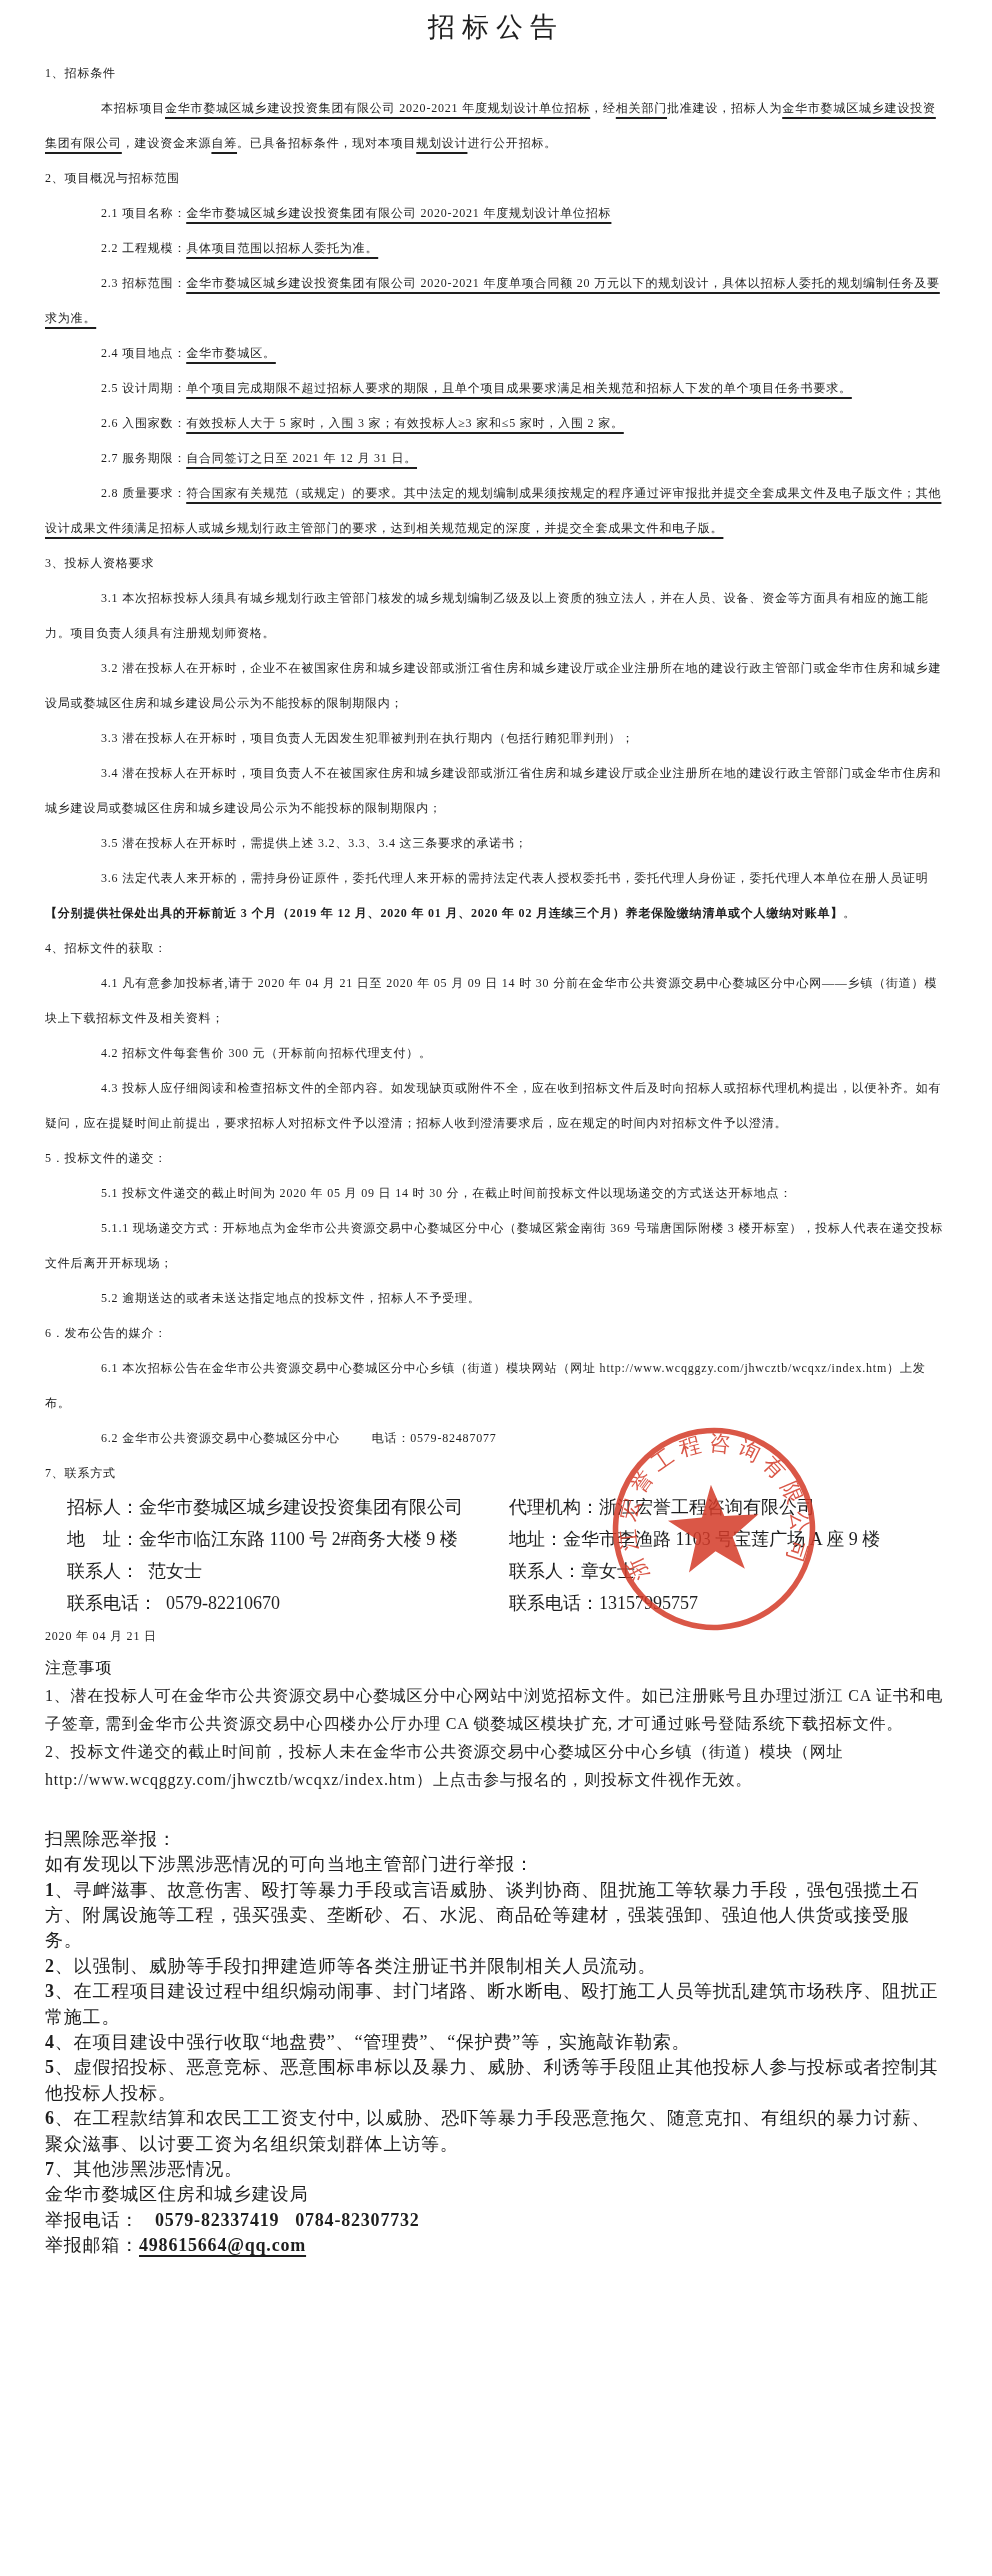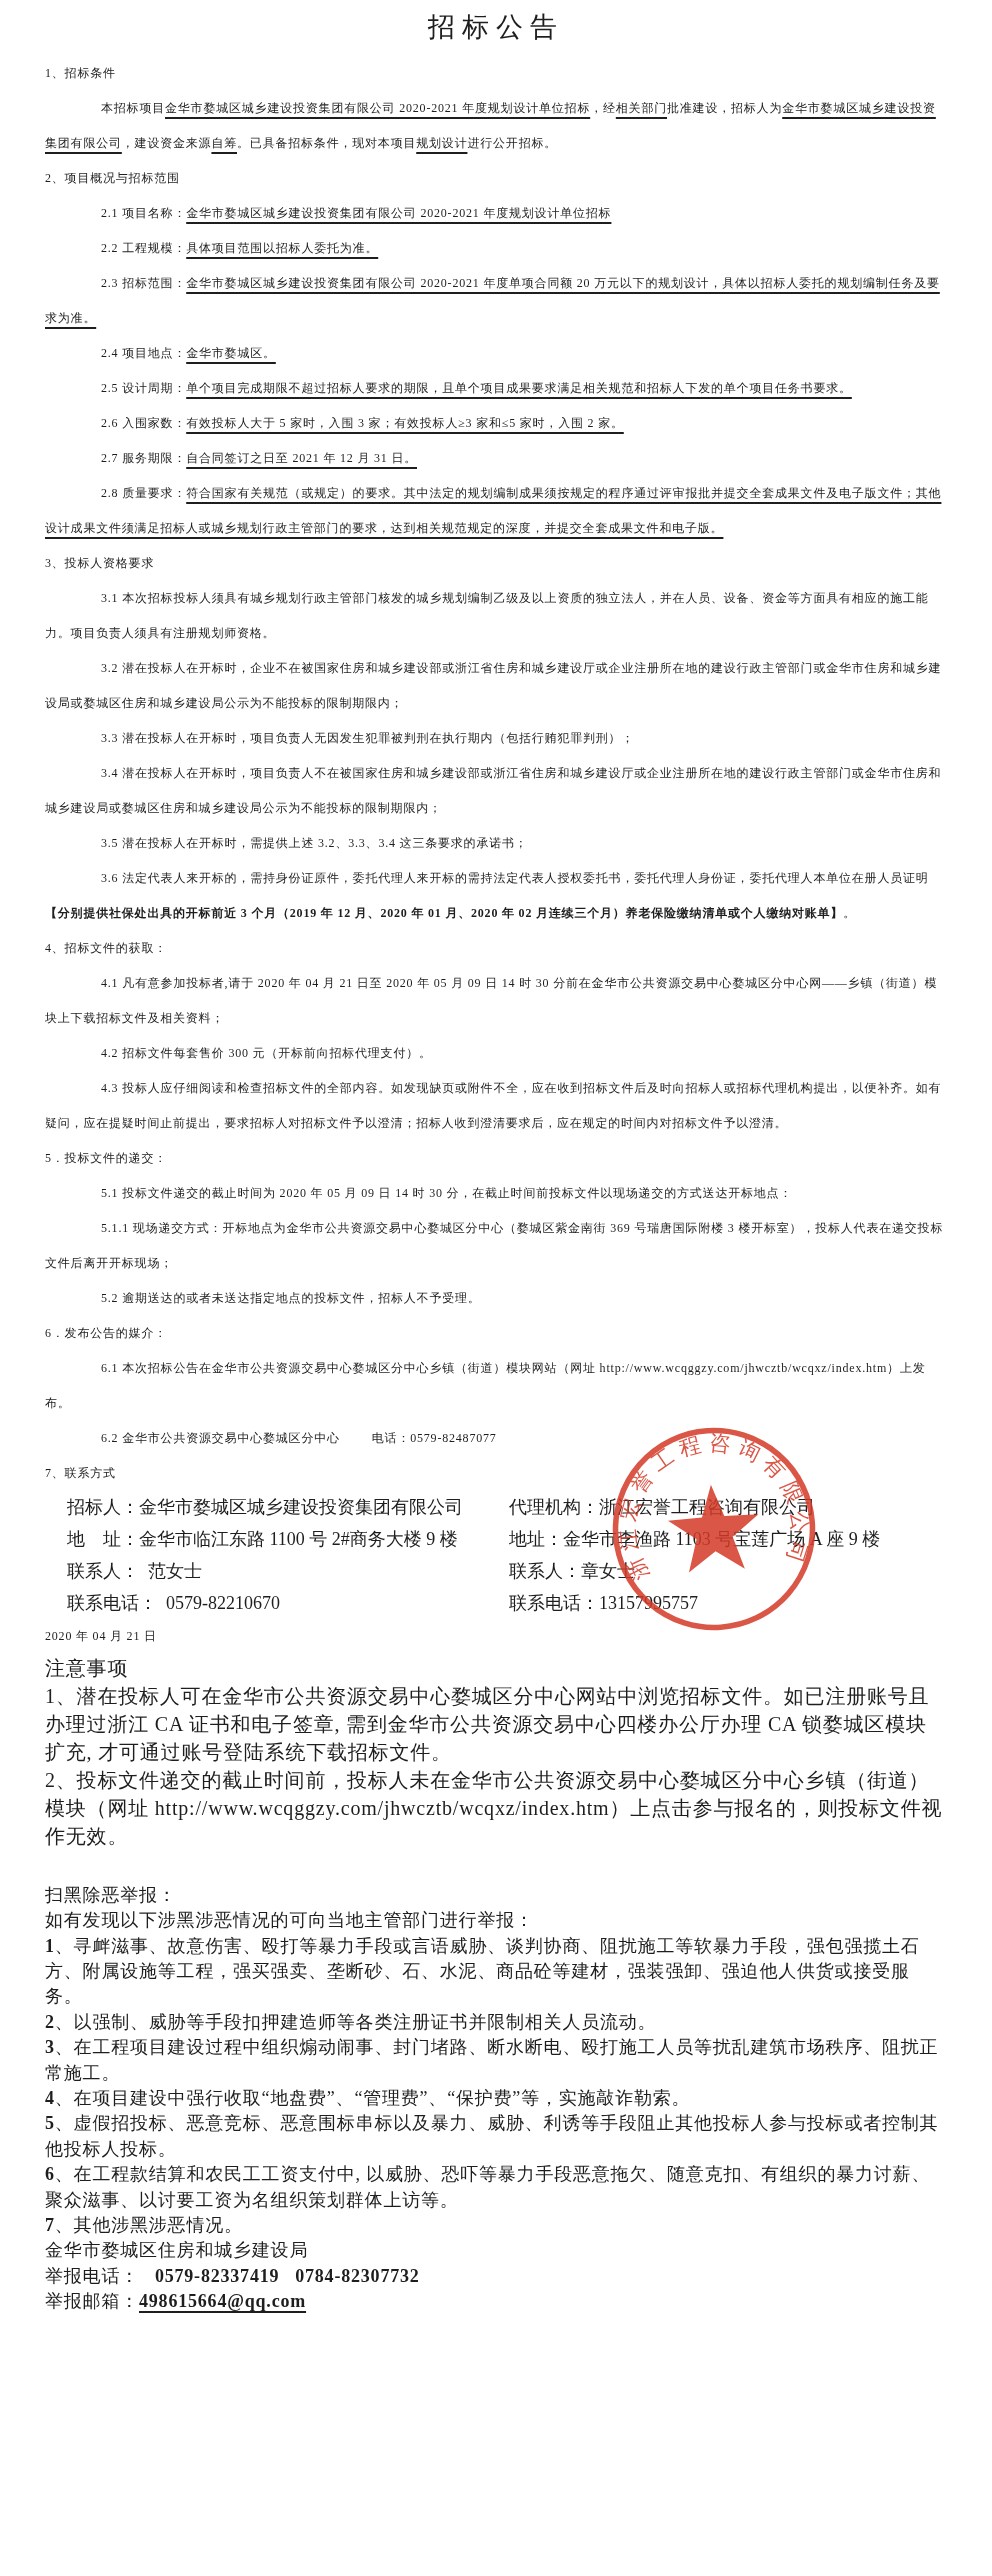--- a/index.html
+++ b/index.html
@@ -2,21 +2,21 @@
 <html style="font-size:12.7px"><head>
 <meta charset="utf-8">
 <style>
   html,body{margin:0;padding:0;background:#fff;}
   .doc{position:relative;width:992px;height:2576px;background:#ffffff;overflow:hidden;
        font-family:"Liberation Serif","DejaVu Serif",serif;color:#1e1e1e;}
   .inner{padding:6.4px 45px 0 45px;}
   .title{font-size:27px;line-height:43px;text-align:center;letter-spacing:7.1px;margin-bottom:6.4px;}
   p{margin:0;white-space:pre-wrap;overflow-wrap:anywhere;letter-spacing:0.8px;}
   .g-m{font-size:12px;line-height:35px;}
-  .g-n{font-size:20px;line-height:28px;}
+  .g-n{font-size:16px;line-height:28px;}
   .g-t{font-size:18px;line-height:25.4px;}
   .ind{text-indent:56px;}
   span.u{text-decoration:underline;text-decoration-thickness:1.6px;text-underline-offset:4.8px;}
   span.b{font-weight:bold;}
   span.bu{font-weight:bold;text-decoration:underline;text-decoration-thickness:1.6px;text-underline-offset:4px;}
   .row2 .right{margin-left:32px;}
   .contact{position:relative;padding-left:22px;font-size:18px;line-height:32px;}
   .crow{display:flex;}
   .cl{width:442px;flex:0 0 442px;white-space:pre-wrap;}
   .cr{flex:1;white-space:pre-wrap;}

